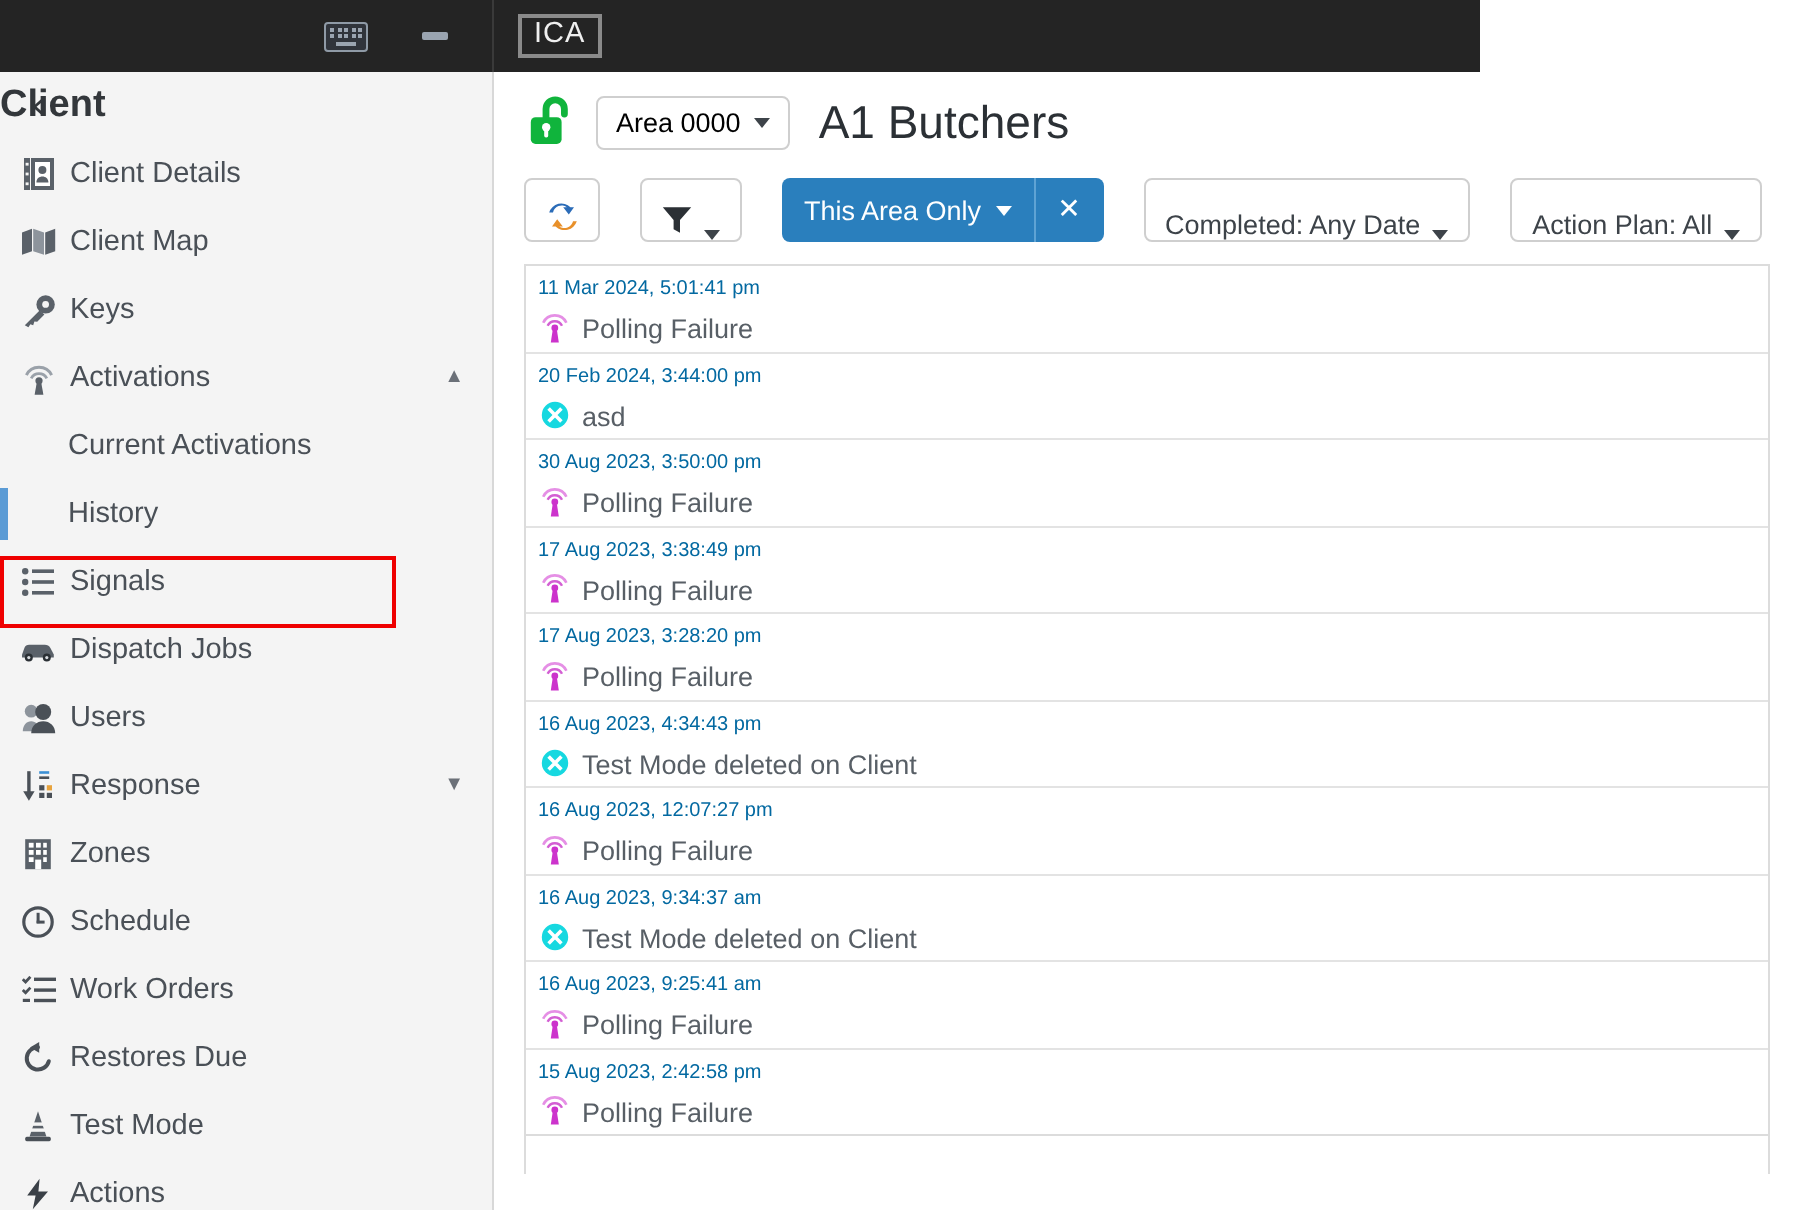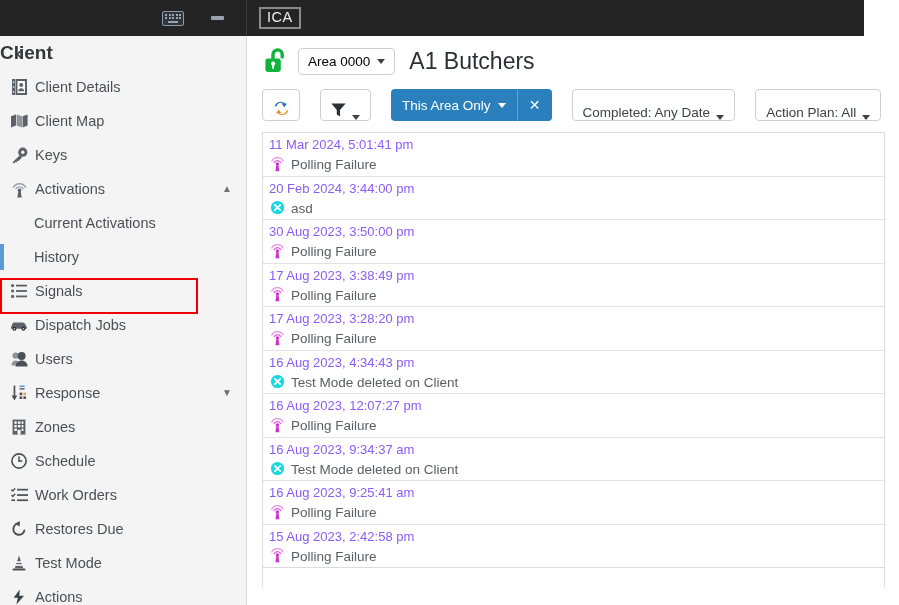--- a/index.html
+++ b/index.html
@@ -10,21 +10,21 @@
     background: #ffffff;
     font-family: "Liberation Sans", sans-serif;
     -webkit-font-smoothing: antialiased;
   }
 
   #app { position: relative; width: 899px; height: 605px; overflow: hidden; }
 
   
   .topbar {
     position: absolute; top: 0; left: 0;
-    width: 864px; height: 36px;
+    width: 740px; height: 36px;
     background: #242424;
     display: flex; align-items: center;
   }
   .topbar-left {
     width: 247px; height: 36px;
     display: flex; align-items: center; justify-content: flex-end;
     padding-right: 8px;
     border-right: 1px solid #3a3a3a;
   }
   .kbd-icon {
@@ -211,21 +211,21 @@
     overflow: hidden;
     background: #fff;
   }
   .hrow {
     height: 43.5px;
     border-bottom: 1px solid #e3e3e3;
     padding: 3px 0 0 6px;
     cursor: pointer;
   }
   .hrow:last-child { border-bottom: 1px solid #dcdcdc; }
-  .hrow-date { font-size: 13px; color: #8b5cf6; line-height: 18px; }
+  .hrow-date { font-size: 10px; color: #0369a1; line-height: 18px; }
   .hrow-body {
     display: flex; gap: 5px;
     line-height: 19px; margin-top: 1px;
   }
   .hrow-ico { width: 17px; height: 17px; flex: 0 0 17px; display:flex; align-items:center; justify-content:center; }
   .hrow-text { font-size: 13.5px; color: #585f66; }
 </style>
 </head>
 <body>
 

